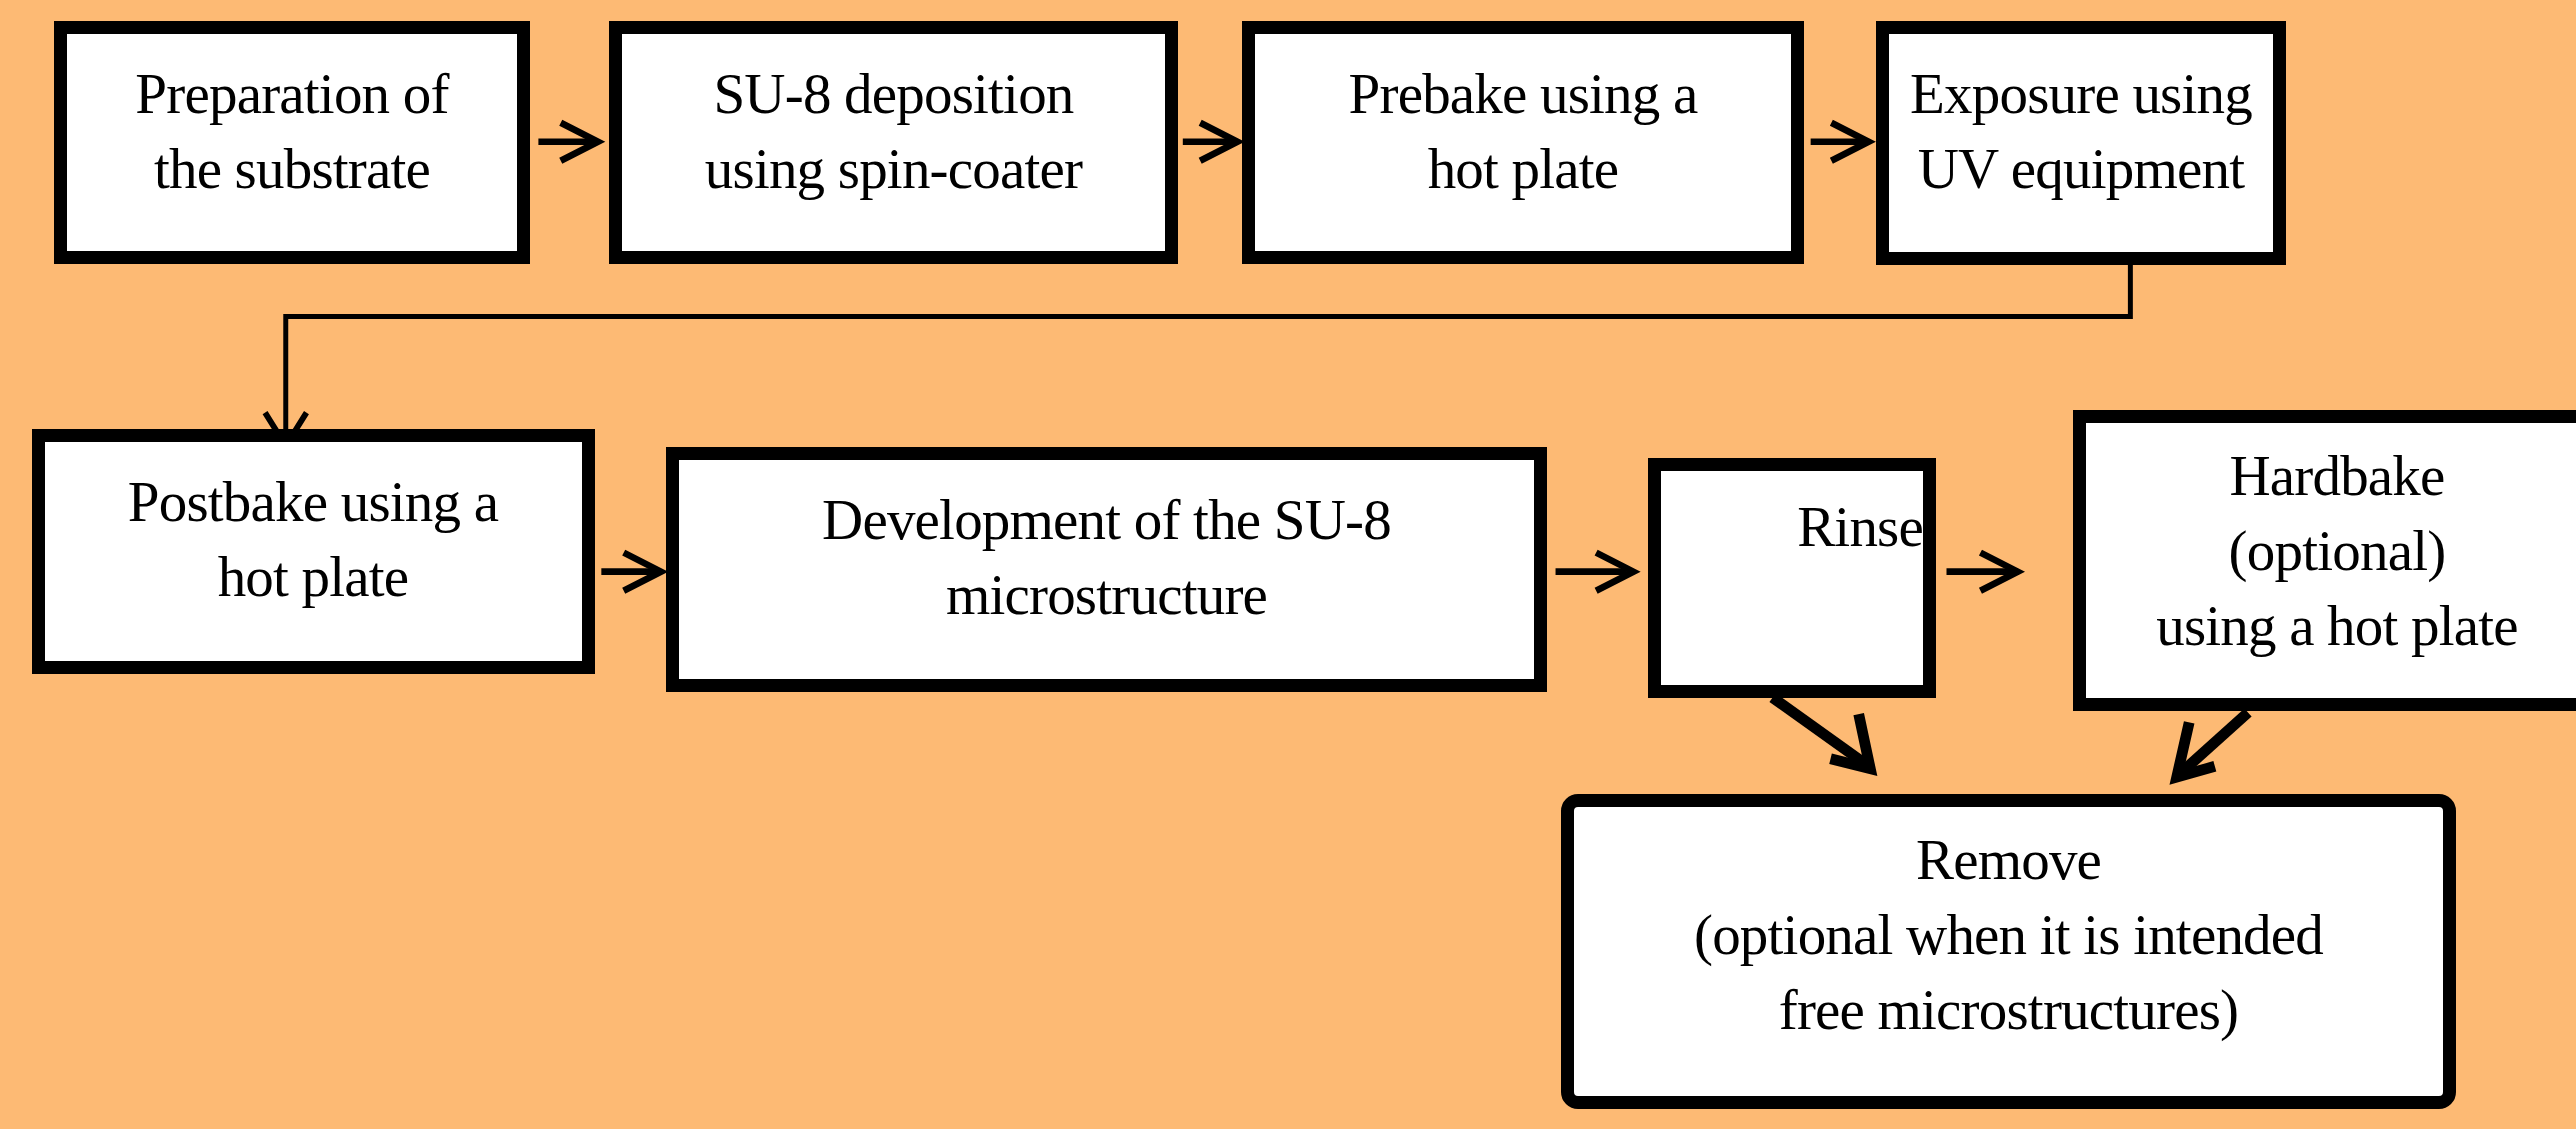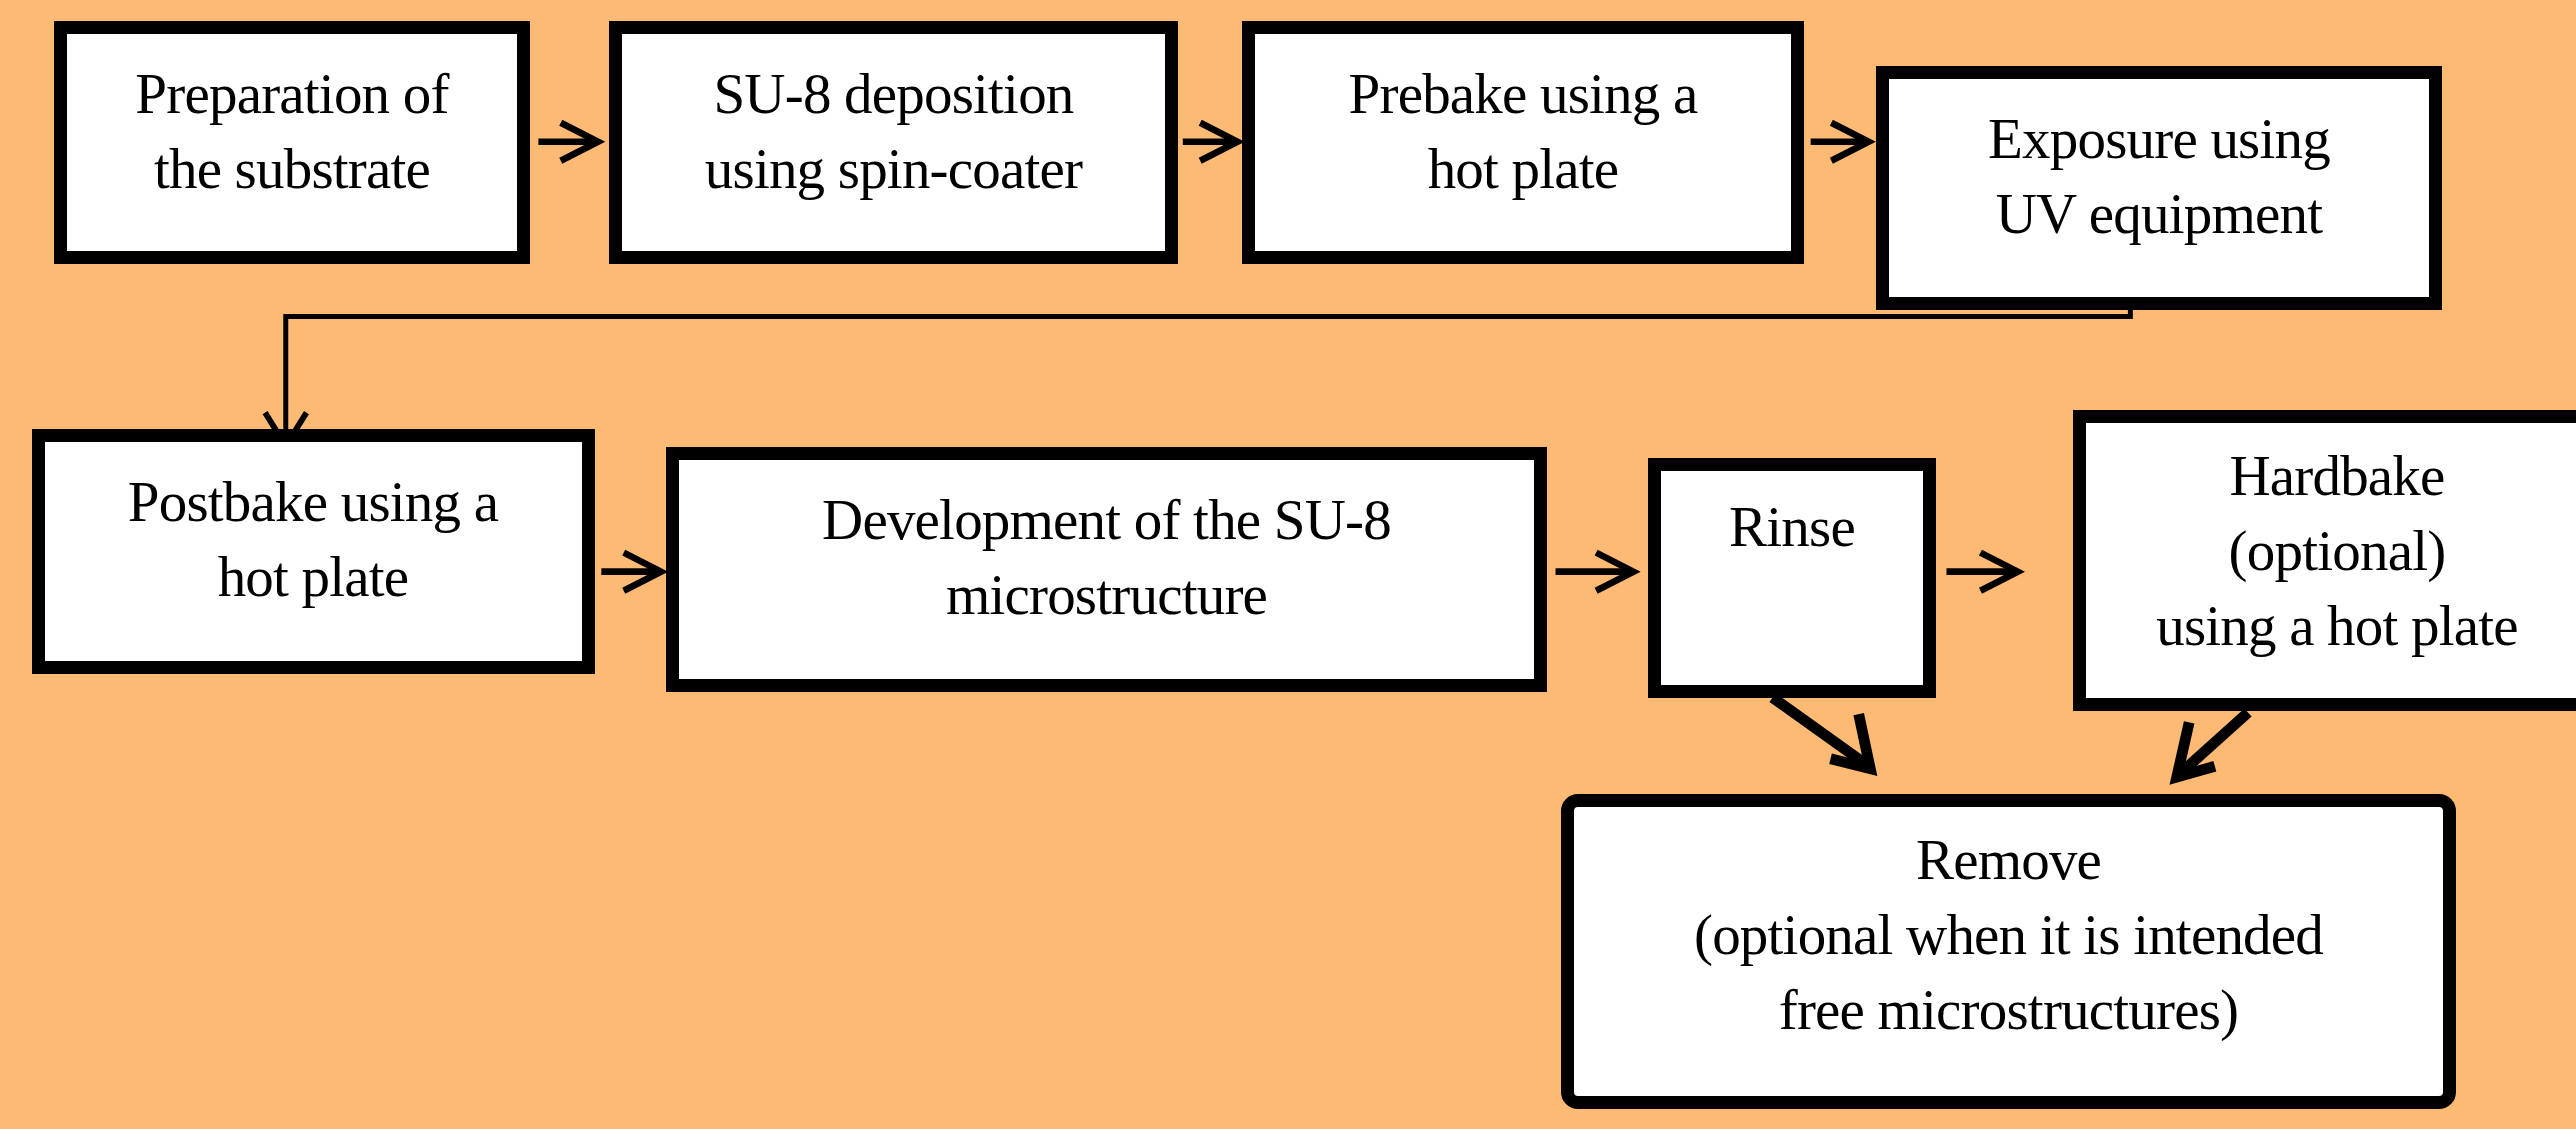--- a/index.html
+++ b/index.html
@@ -92,36 +92,36 @@
   <div class="node" style="left:609px;top:21px;width:569px;height:243px;">
     <span class="line">SU-8 deposition</span>
     <span class="line">using spin-coater</span>
   </div>
 
   <div class="node" style="left:1242px;top:21px;width:562px;height:243px;text-align:center;">
     <span class="line">Prebake using a</span>
     <span class="line">hot plate</span>
   </div>
 
-  <div class="node" style="left:1876px;top:21px;width:566px;height:244px;margin-top:45px;">
+  <div class="node" style="left:1876px;top:21px;width:410px;height:244px;">
     <span class="line">Exposure using</span>
     <span class="line">UV equipment</span>
   </div>
 
   <div class="node" style="left:31.5px;top:429px;width:563px;height:245px;">
     <span class="line">Postbake using a</span>
     <span class="line">hot plate</span>
   </div>
 
   <div class="node" style="left:666px;top:447px;width:881px;height:245px;">
     <span class="line">Development of the SU-8</span>
     <span class="line">microstructure</span>
   </div>
 
-  <div class="node pad-md" style="left:1648px;top:458px;width:288px;height:240px;">
+  <div class="node pad-md" style="left:1648px;top:458px;width:288px;height:240px;text-align:right;">
     <span class="line">Rinse</span>
   </div>
 
   <div class="node pad-sm" style="left:2025px;top:410px;width:528px;height:301px;margin-left:48px;">
     <span class="line">Hardbake</span>
     <span class="line">(optional)</span>
     <span class="line">using a hot plate</span>
   </div>
 
   <div class="node pad-sm" style="left:1561px;top:794px;width:895px;height:315px;border-radius:17px;">

